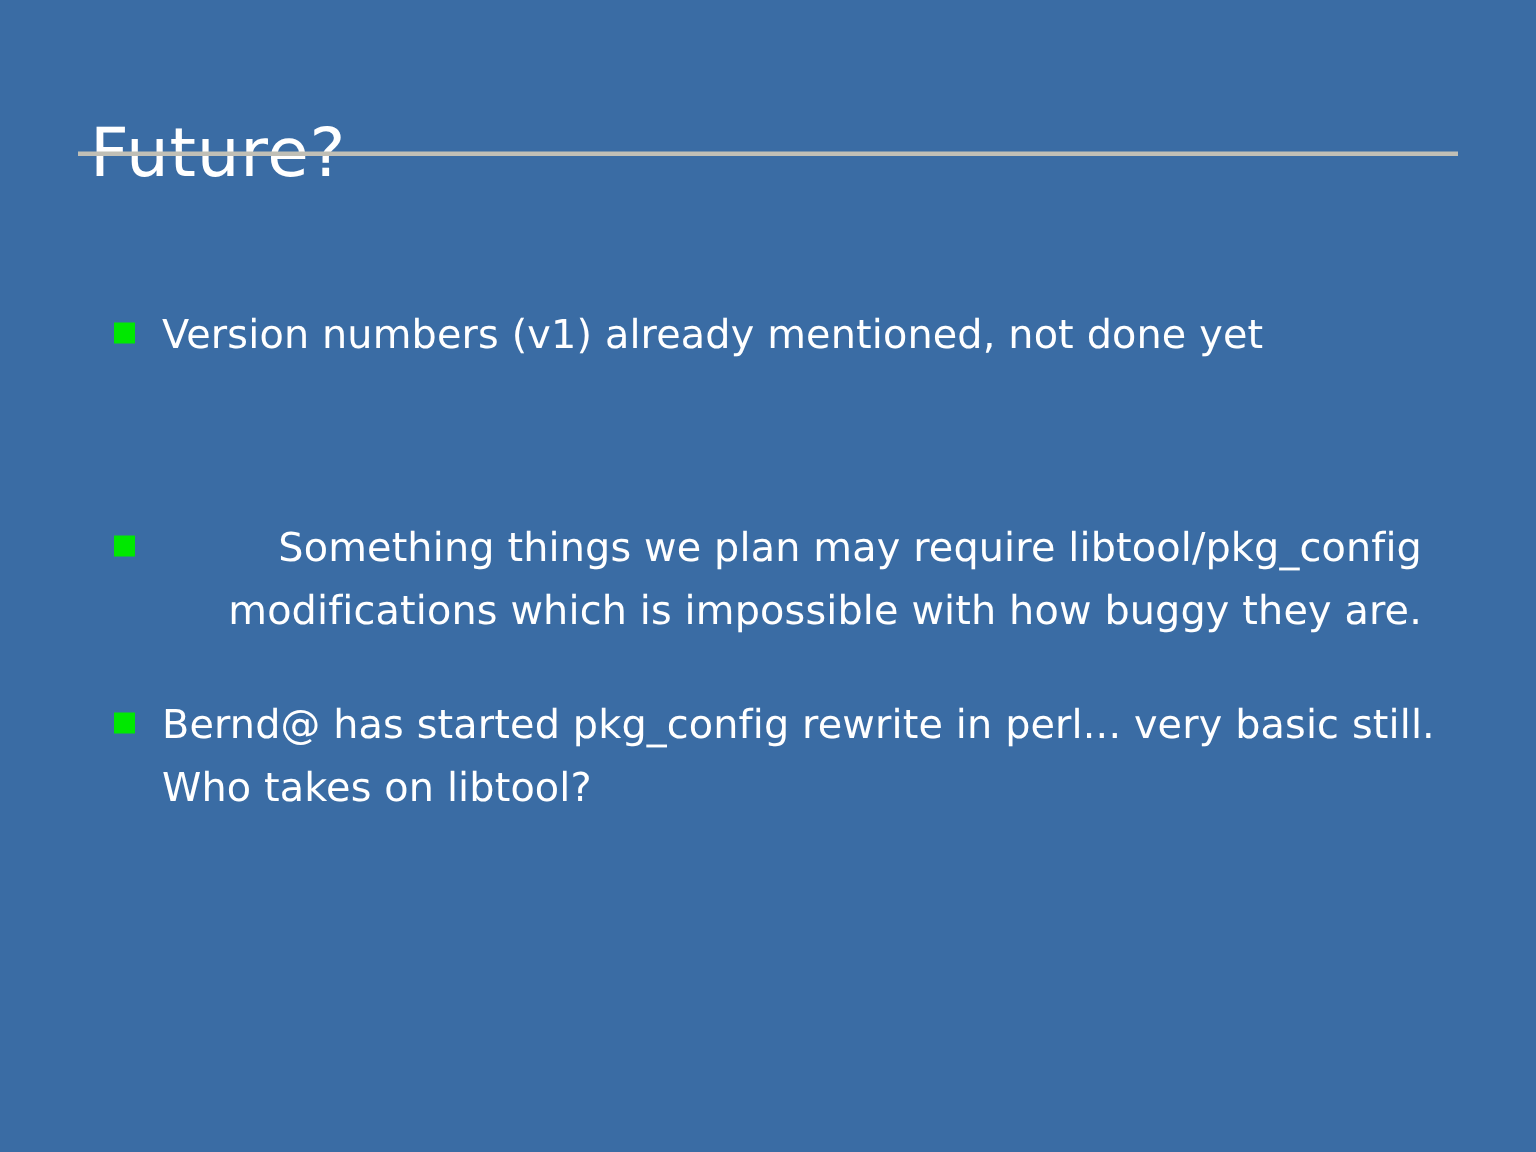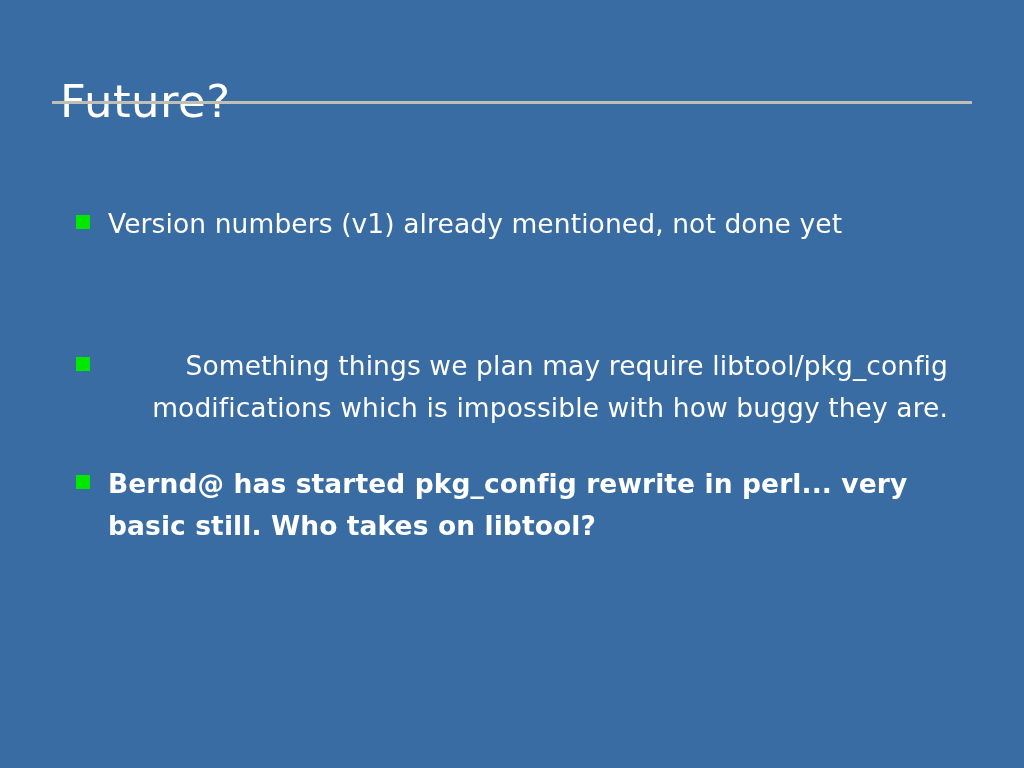--- a/index.html
+++ b/index.html
@@ -89,17 +89,17 @@
 
     <div class="bullet-row">
       <span class="bullet-marker" style="background: rgb(0, 232, 0);"></span>
       <span class="bullet-text" style="color: rgb(255, 255, 255); max-width: 840px; text-align: right;">Something things we plan may require libtool/pkg_config modifications which is impossible with how buggy they are.</span>
     </div>
 
     <div class="spacer-md"></div>
 
     <div class="bullet-row">
       <span class="bullet-marker" style="background: rgb(0, 232, 0);"></span>
-      <span class="bullet-text" style="color: rgb(255, 255, 255); max-width: 860px; font-weight: bold;">Bernd@ has started pkg_config rewrite in perl... very basic still. Who takes on libtool?</span>
+      <span class="bullet-text" style="color: rgb(255, 255, 255); max-width: 860px;">Bernd@ has started pkg_config rewrite in perl... very basic still. Who takes on libtool?</span>
     </div>
 
   </div>
 </div>
 
 </body></html>

